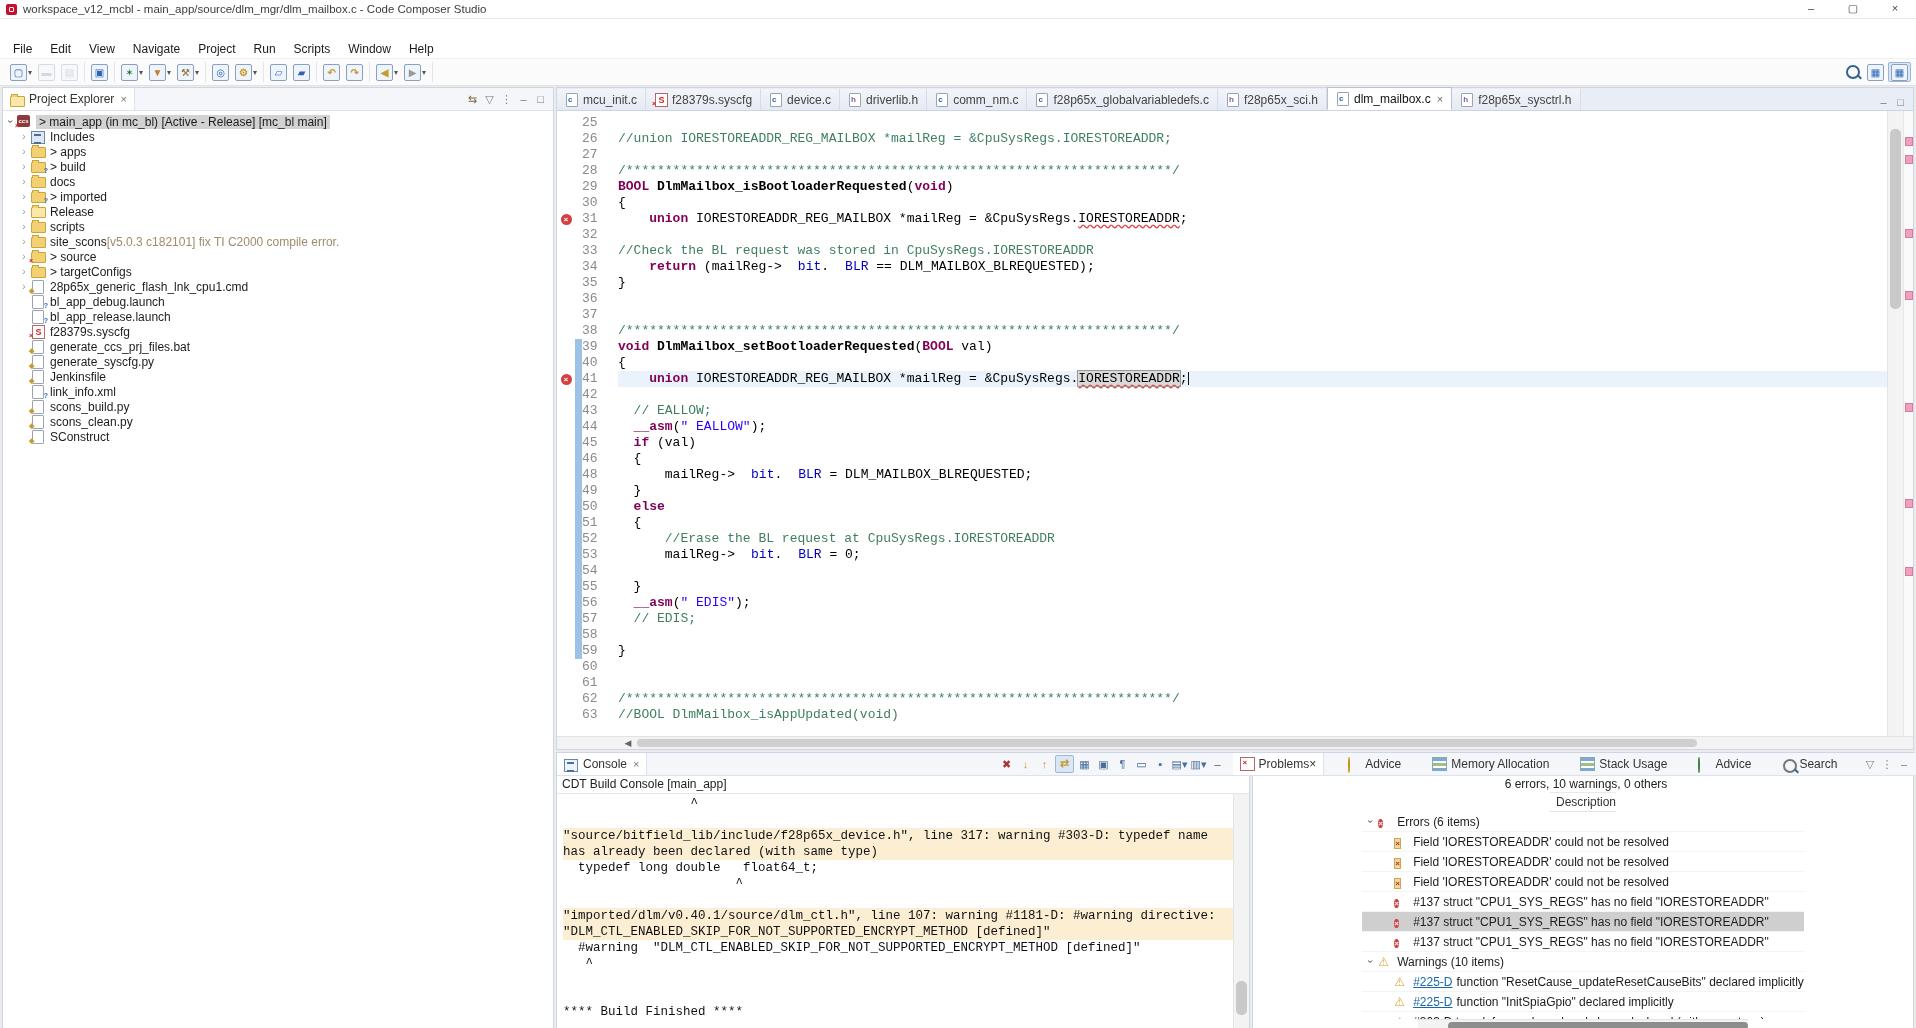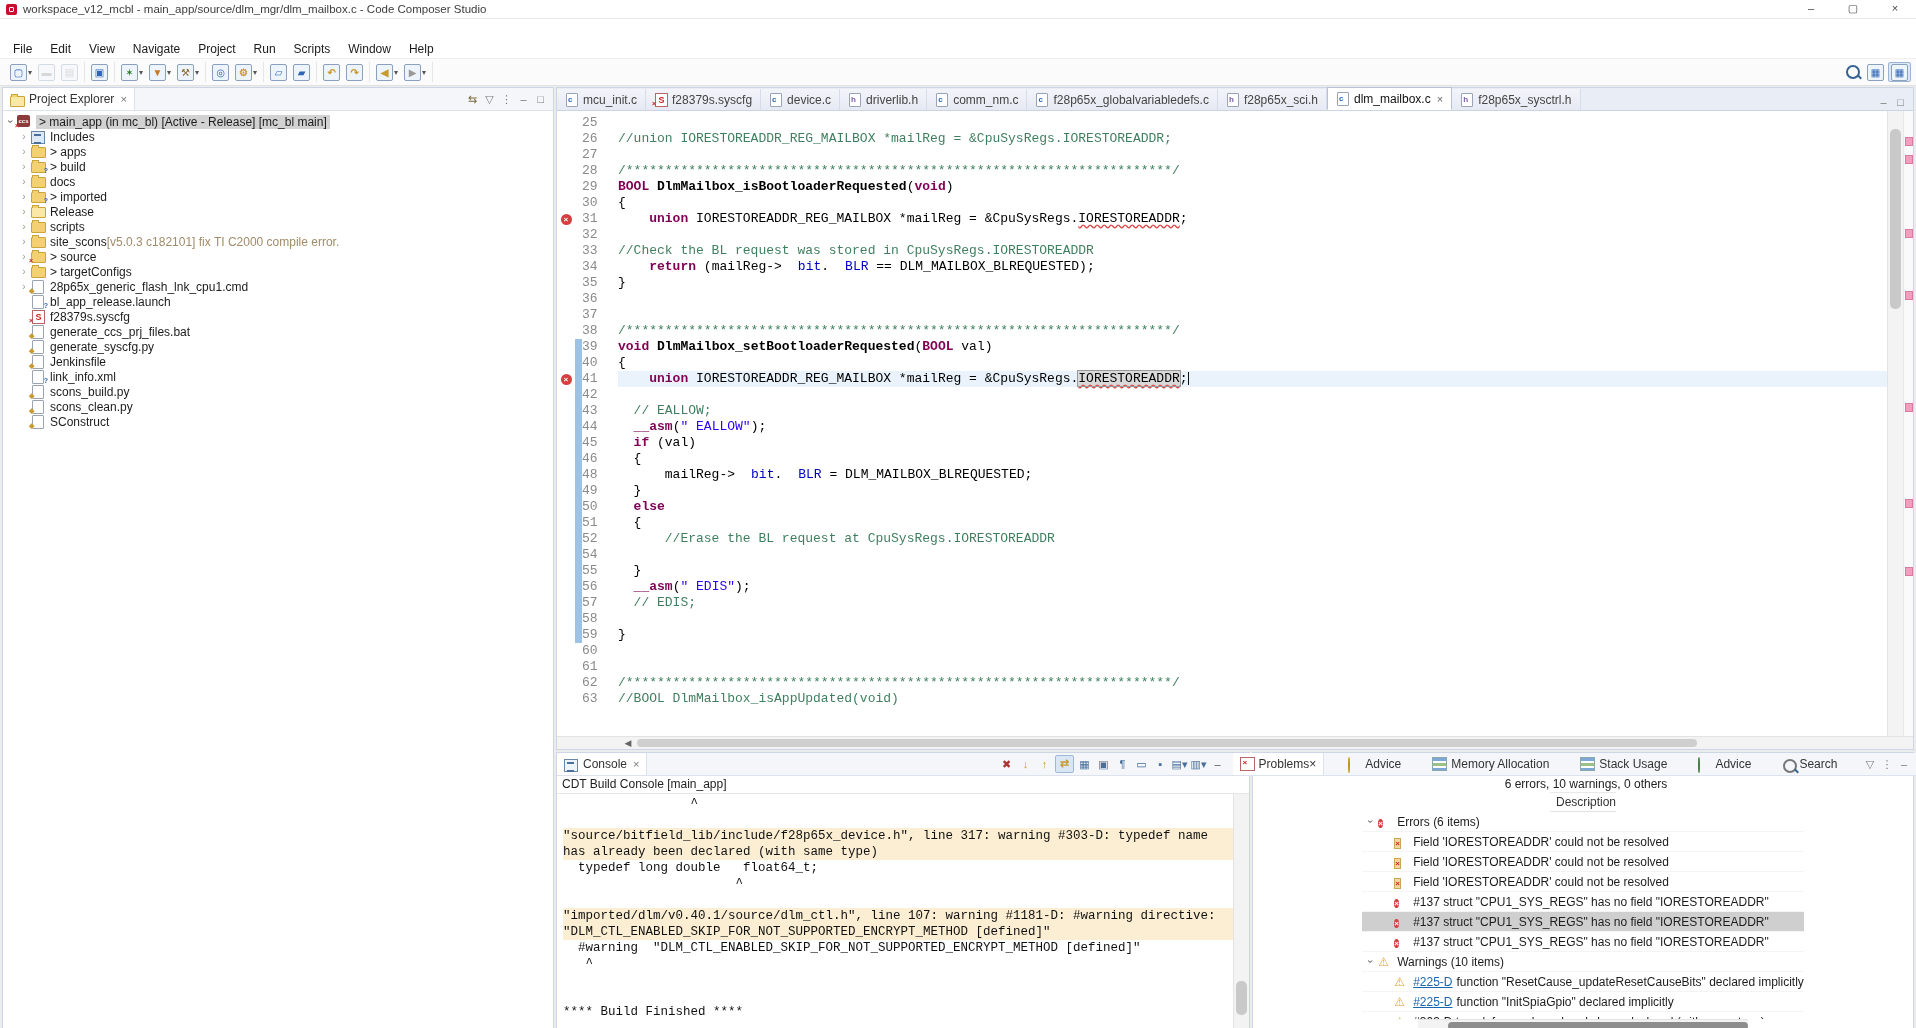--- a/index.html
+++ b/index.html
@@ -357,20 +357,29 @@
           </span>
           <span>28p65x_generic_flash_lnk_cpu1.cmd</span>
         </div>
         <div class="trow">
           <span class="chev"></span>
           <span class="chev"></span>
           <span class="ticon">
             <span class="page"></span>
             <span class="badge b-q">?</span>
           </span>
+          <span>bl_app_debug.launch</span>
+        </div>
+        <div class="trow">
+          <span class="chev"></span>
+          <span class="chev"></span>
+          <span class="ticon">
+            <span class="page"></span>
+            <span class="badge b-q">?</span>
+          </span>
           <span>bl_app_release.launch</span>
         </div>
         <div class="trow">
           <span class="chev"></span>
           <span class="chev"></span>
           <span class="ticon">
             <span class="icn-sys">S</span>
             <span class="badge b-x">×</span>
           </span>
           <span>f28379s.syscfg</span>
@@ -682,20 +691,26 @@
               <span class="ann"></span>
               <span class="bar on"></span>
               <span class="num">51</span>
               <span class="code"><span class="tk-p">  {</span></span>
             </div>
             <div class="cl">
               <span class="ann"></span>
               <span class="bar on"></span>
               <span class="num">52</span>
               <span class="code"><span class="tk-p">      </span><span class="tk-c">//Erase the BL request at CpuSysRegs.IORESTOREADDR</span></span>
+            </div>
+            <div class="cl">
+              <span class="ann"></span>
+              <span class="bar on"></span>
+              <span class="num">53</span>
+              <span class="code"><span class="tk-p">      mailReg-&gt;</span><span class="tk-f">bit</span><span class="tk-p">.</span><span class="tk-f">BLR</span><span class="tk-p"> = 0;</span></span>
             </div>
             <div class="cl">
               <span class="ann"></span>
               <span class="bar on"></span>
               <span class="num">54</span>
               <span class="code"></span>
             </div>
             <div class="cl">
               <span class="ann"></span>
               <span class="bar on"></span>

